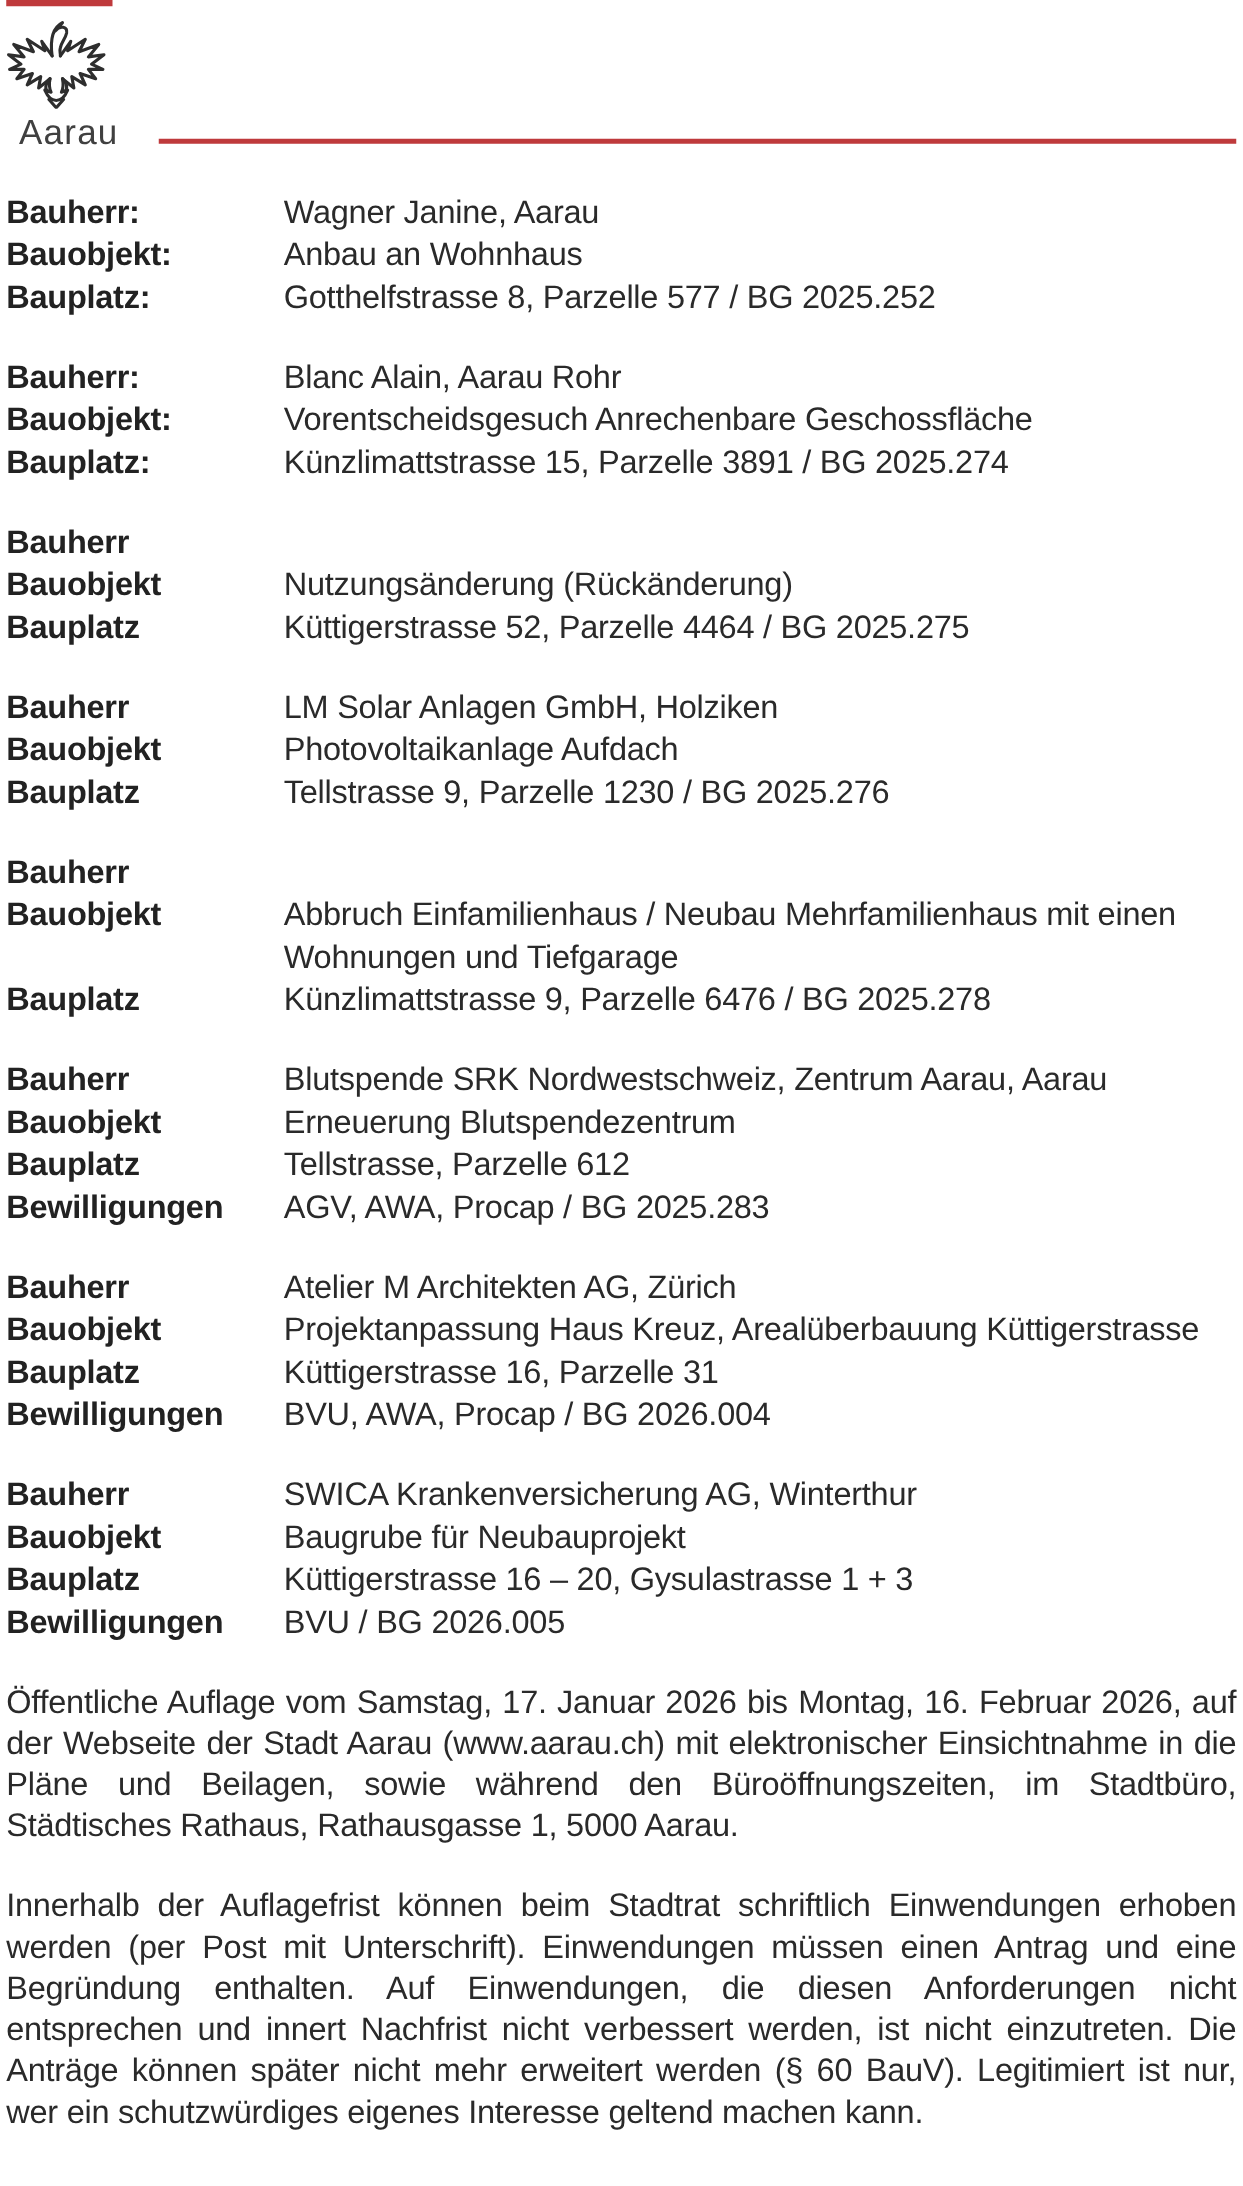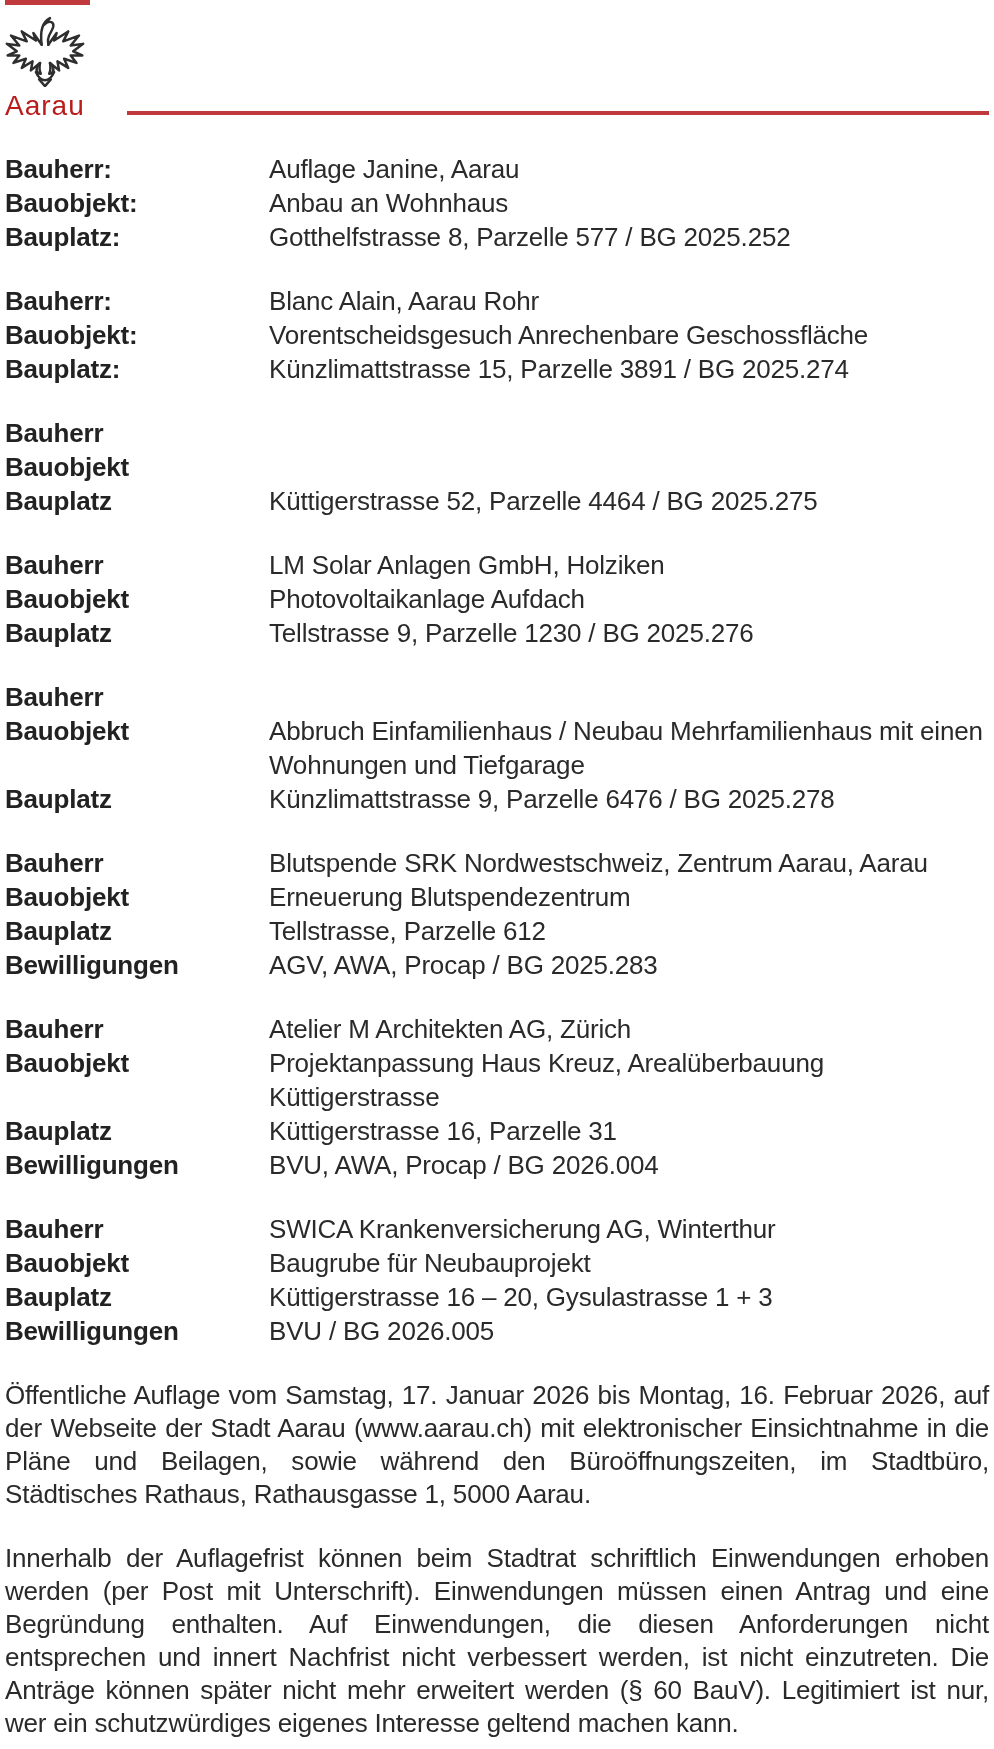--- a/index.html
+++ b/index.html
@@ -21,37 +21,38 @@
 
   
   .header { display: flex; align-items: flex-end; }
   .logo { width: 100px; flex: 0 0 auto; }
   .logo-topbar { width: 85px; height: 5px; background: var(--brand-red); }
   .eagle { display: block; margin-top: 9px; }
   .wordmark {
     font-size: 28px;
     line-height: 30px;
     letter-spacing: 1px;
-    color: #b91c1c;
+    color: #404040;
     margin-top: 4px;
     white-space: nowrap;
+    text-align: center;
   }
   .header-rule {
     flex: 1 1 auto;
     height: 4px;
     background: var(--brand-red);
     margin-left: 22px;
     margin-bottom: 6px;
   }
 
   
   .entries { margin-top: 31px; }
   .entry { margin-bottom: 30px; }
   .entry:last-child { margin-bottom: 0; }
-  .entry-row { display: grid; grid-template-columns: 222px 1fr; gap: 42px; }
+  .entry-row { display: grid; grid-template-columns: 222px 1fr; }
   .lbl { font-weight: bold; color: #222222; }
   .val { }
 
   
   .notice {
     margin: 31px 0 0 0;
     line-height: 33px;
     text-align: justify;
     hyphens: auto;
     -webkit-hyphens: auto;
@@ -86,21 +87,21 @@
       <div class="wordmark">Aarau</div>
     </div>
     <div class="header-rule"></div>
   </header>
 
   <main class="entries">
 
   <section class="entry">
         <div class="entry-row">
           <div class="lbl">Bauherr:</div>
-          <div class="val">Auflage Janine, Aarau</div>
+          <div class="val">Wagner Janine, Aarau</div>
         </div>
         <div class="entry-row">
           <div class="lbl">Bauobjekt:</div>
           <div class="val">Anbau an Wohnhaus</div>
         </div>
         <div class="entry-row">
           <div class="lbl">Bauplatz:</div>
           <div class="val">Gotthelfstrasse 8, Parzelle 577 / BG 2025.252</div>
         </div>
       </section>
@@ -117,20 +118,21 @@
           <div class="lbl">Bauplatz:</div>
           <div class="val">Künzlimattstrasse 15, Parzelle 3891 / BG 2025.274</div>
         </div>
       </section>
       <section class="entry">
         <div class="entry-row">
           <div class="lbl">Bauherr</div>
         </div>
         <div class="entry-row">
           <div class="lbl">Bauobjekt</div>
+          <div class="val">Nutzungsänderung (Rückänderung)</div>
         </div>
         <div class="entry-row">
           <div class="lbl">Bauplatz</div>
           <div class="val">Küttigerstrasse 52, Parzelle 4464 / BG 2025.275</div>
         </div>
       </section>
       <section class="entry">
         <div class="entry-row">
           <div class="lbl">Bauherr</div>
           <div class="val">LM Solar Anlagen GmbH, Holziken</div>

